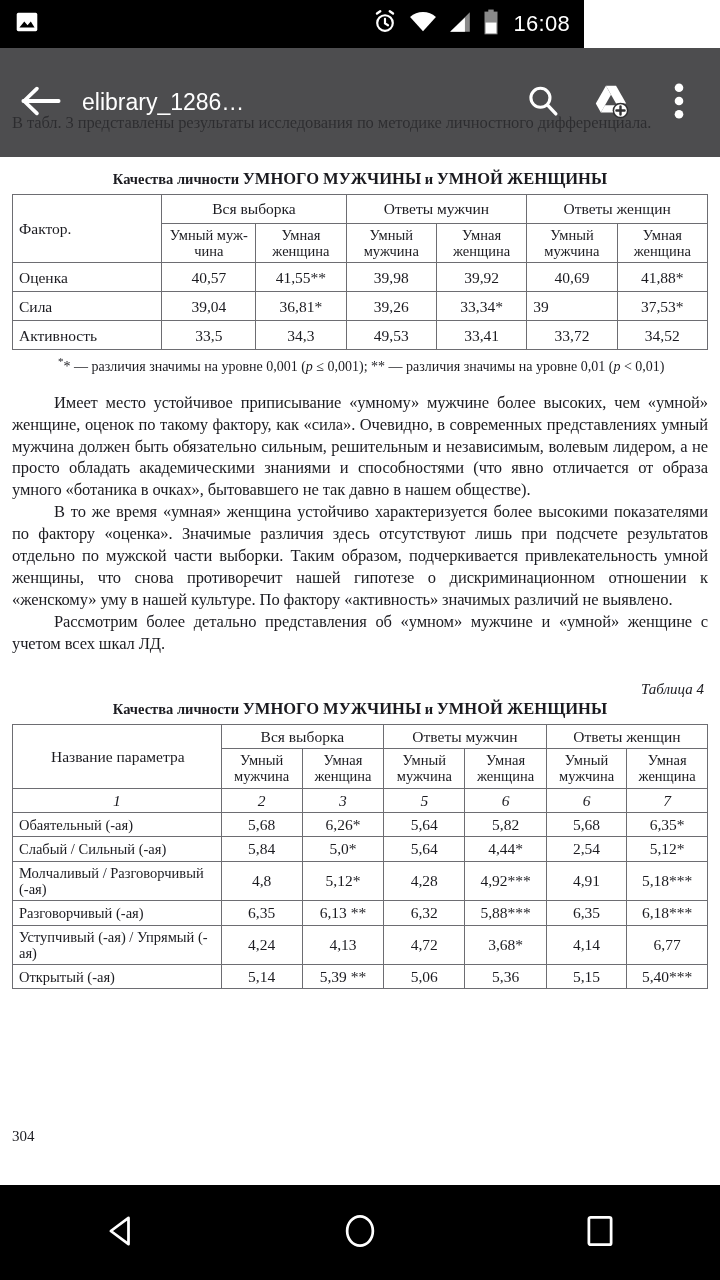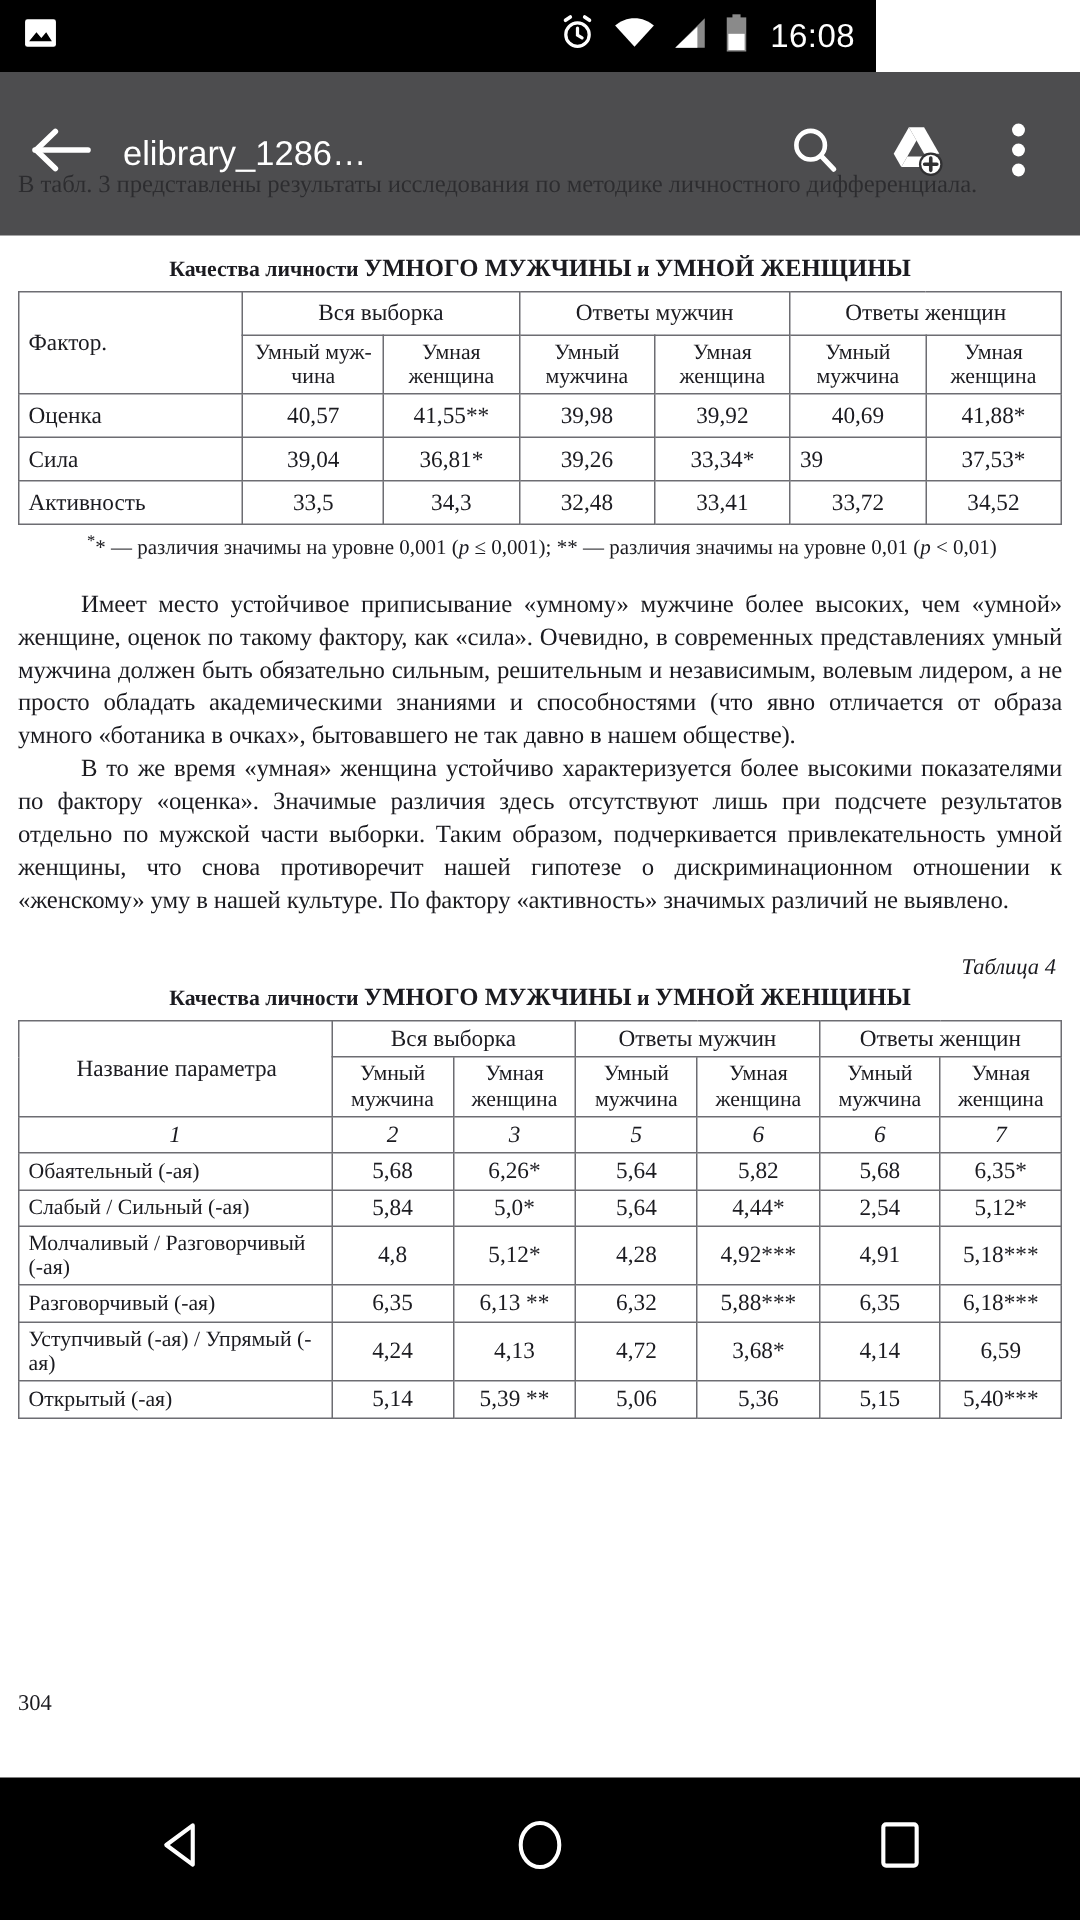--- a/index.html
+++ b/index.html
@@ -252,37 +252,38 @@
           <td>36,81*</td>
           <td>39,26</td>
           <td>33,34*</td>
           <td class="rowhead">39</td>
           <td>37,53*</td>
         </tr>
         <tr>
           <td class="rowhead">Активность</td>
           <td>33,5</td>
           <td>34,3</td>
-          <td>32,48</td>
+          <td>49,53</td>
           <td>33,41</td>
           <td>33,72</td>
           <td>34,52</td>
         </tr>
       </tbody>
     </table>
 
     <p class="footnote">
       <span class="lead"></span><span class="sup">*</span><span>* — различия значимы на уровне 0,001 (</span><span class="ital">p</span><span> ≤ 0,001); ** — различия значимы на уровне 0,01 (</span><span class="ital">p</span><span> &lt; 0,01)</span>
     </p>
   </div>
 
   <div class="spacer-md"></div>
 
   <p class="doc-para indent">Имеет место устойчивое приписывание «умному» мужчине более высоких, чем «умной» женщине, оценок по такому фактору, как «сила». Очевидно, в современных представлениях умный мужчина должен быть обязательно сильным, решительным и независимым, волевым лидером, а не просто обладать академическими знаниями и способностями (что явно отличается от образа умного «ботаника в очках», бытовавшего не так давно в нашем обществе).</p>
   <p class="doc-para indent">В то же время «умная» женщина устойчиво характеризуется более высокими показателями по фактору «оценка». Значимые различия здесь отсутствуют лишь при подсчете результатов отдельно по мужской части выборки. Таким образом, подчеркивается привлекательность умной женщины, что снова противоречит нашей гипотезе о дискриминационном отношении к «женскому» уму в нашей культуре. По фактору «активность» значимых различий не выявлено.</p>
+  <p class="doc-para indent">Рассмотрим более детально представления об «умном» мужчине и «умной» женщине с учетом всех шкал ЛД.</p>
 
   <div class="spacer-lg"></div>
 
   <div>
     <p class="tbl-number">Таблица 4</p>
     <p class="tbl-title">
       <span class="sm">Качества личности </span><span>УМНОГО МУЖЧИНЫ</span><span class="sm"> и </span><span>УМНОЙ ЖЕНЩИНЫ</span>
     </p>
 
     <table class="doc-table t4">
@@ -357,21 +358,21 @@
           <td>6,35</td>
           <td>6,18***</td>
         </tr>
         <tr>
           <td class="rowhead">Уступчивый (-ая) / Упрямый (-ая)</td>
           <td>4,24</td>
           <td>4,13</td>
           <td>4,72</td>
           <td>3,68*</td>
           <td>4,14</td>
-          <td>6,59</td>
+          <td>6,77</td>
         </tr>
         <tr>
           <td class="rowhead">Открытый (-ая)</td>
           <td>5,14</td>
           <td>5,39 **</td>
           <td>5,06</td>
           <td>5,36</td>
           <td>5,15</td>
           <td>5,40***</td>
         </tr>

